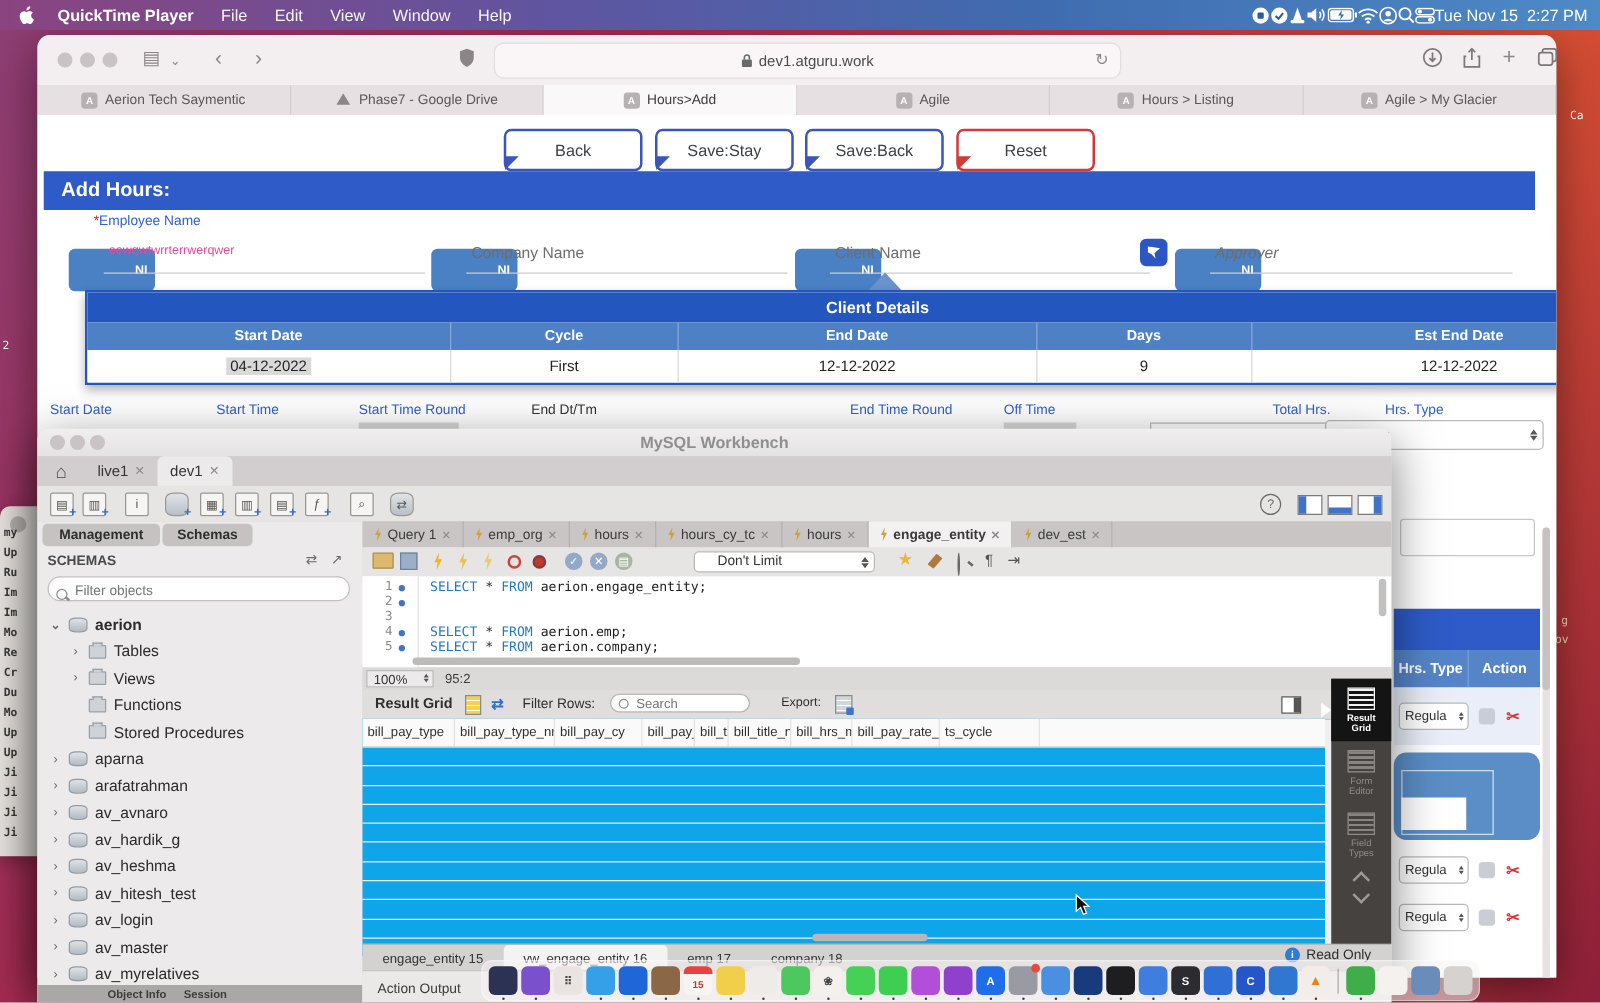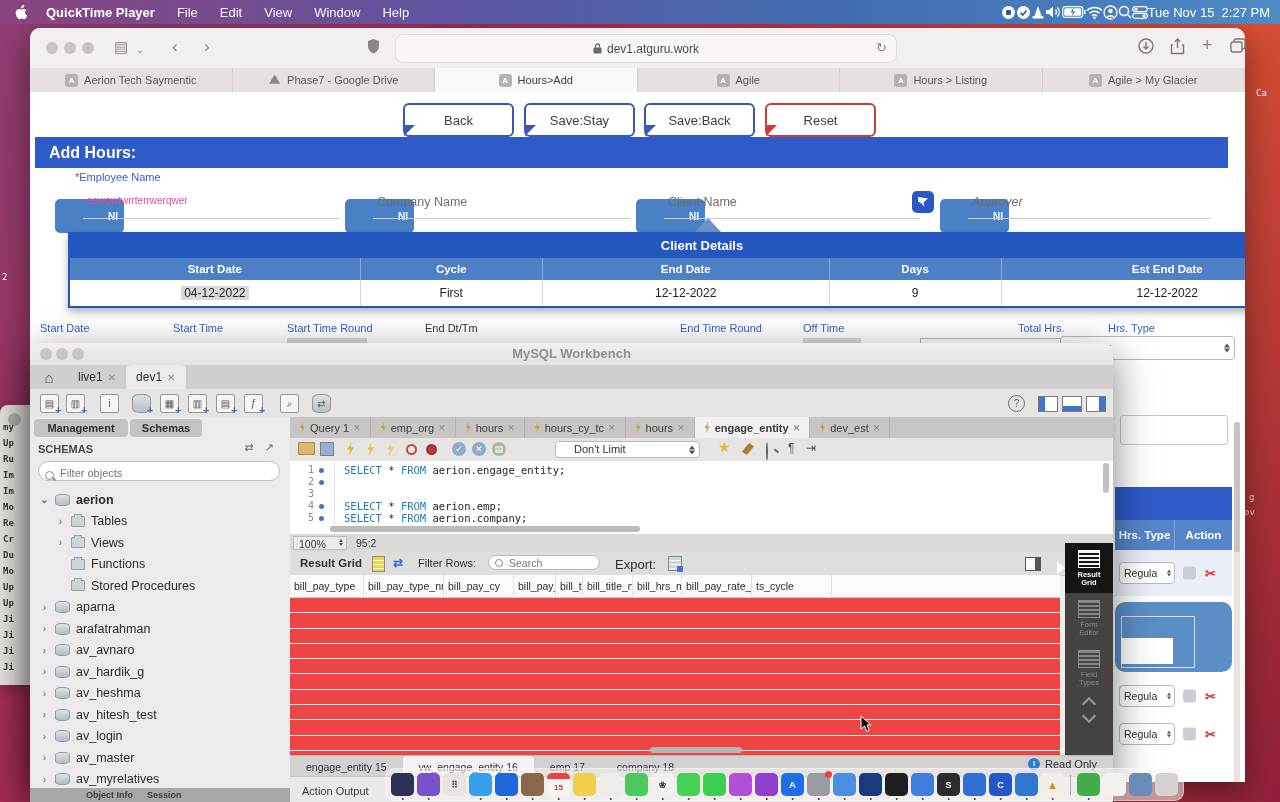--- a/index.html
+++ b/index.html
@@ -248,28 +248,28 @@
   
   #rgtb{position:absolute;left:0;top:135px;width:100%;height:23px;background:#e0dddd;border-bottom:1px solid #c9c6c6;}
   #rg-label{position:absolute;left:10px;top:5px;font-size:11.5px;font-weight:bold;color:#2e2e2e;}
   #rg-grid-ico{position:absolute;left:82px;top:4px;width:11px;height:14px;background:
     repeating-linear-gradient(#f4d24a 0 3px,#fff 3px 4px);border:1px solid #8a8a8a;}
   #rg-refresh{position:absolute;left:103px;top:4px;color:#2f6fd6;font-weight:bold;font-size:12px;}
   #rg-filter-label{position:absolute;left:128px;top:5px;font-size:11px;color:#2e2e2e;}
   #rg-search{position:absolute;left:198px;top:3px;width:112px;height:15px;border:1px solid #b9b6b6;border-radius:8px;
     background:#fff;display:flex;align-items:center;gap:4px;padding:0 6px;box-sizing:border-box;}
   #rg-search input{border:none;outline:none;background:transparent;width:100%;font-size:10.5px;color:#555;font-family:"Liberation Sans",sans-serif;}
-  #rg-export-label{position:absolute;left:325px;top:5px;font-size:13px;color:#2e2e2e;}
+  #rg-export-label{position:absolute;left:335px;top:5px;font-size:10px;color:#2e2e2e;}
   #rg-export-ico{position:absolute;left:378px;top:4px;width:12px;height:13px;background:
     repeating-linear-gradient(#cfd6df 0 3px,#fff 3px 4px);border:1px solid #8a8a8a;}
   #rg-export-ico::after{content:"";position:absolute;right:-2px;bottom:-2px;width:6px;height:6px;background:#3f74c9;border-radius:1px;}
   #rg-ptoggle{position:absolute;right:72px;top:5px;width:14px;height:12px;border:1px solid #555;background:#fff;}
   #rg-ptoggle::after{content:"";position:absolute;right:0;top:0;bottom:0;width:5px;background:#555;}
   
-  #grid{position:absolute;left:0;top:158px;width:770px;background:#ef4444;}
+  #grid{position:absolute;left:0;top:158px;width:770px;background:#0ea5e9;}
   .gr{display:flex;}
   #ghead{height:22px;background:#fbfafa;border-bottom:1px solid #cfcfcf;}
   #ghead span{font-size:10.5px;color:#2f2f2f;line-height:22px;padding-left:4px;border-right:1px solid #e3e3e3;
     box-sizing:border-box;overflow:hidden;white-space:nowrap;flex:0 0 auto;}
   .grow{height:14.3px;border-bottom:1px solid #ededed;}
   .gr span:nth-child(1){width:74px;}
   .gr span:nth-child(2){width:80px;}
   .gr span:nth-child(3){width:70px;}
   .gr span:nth-child(4){width:42px;}
   .gr span:nth-child(5){width:27px;}

